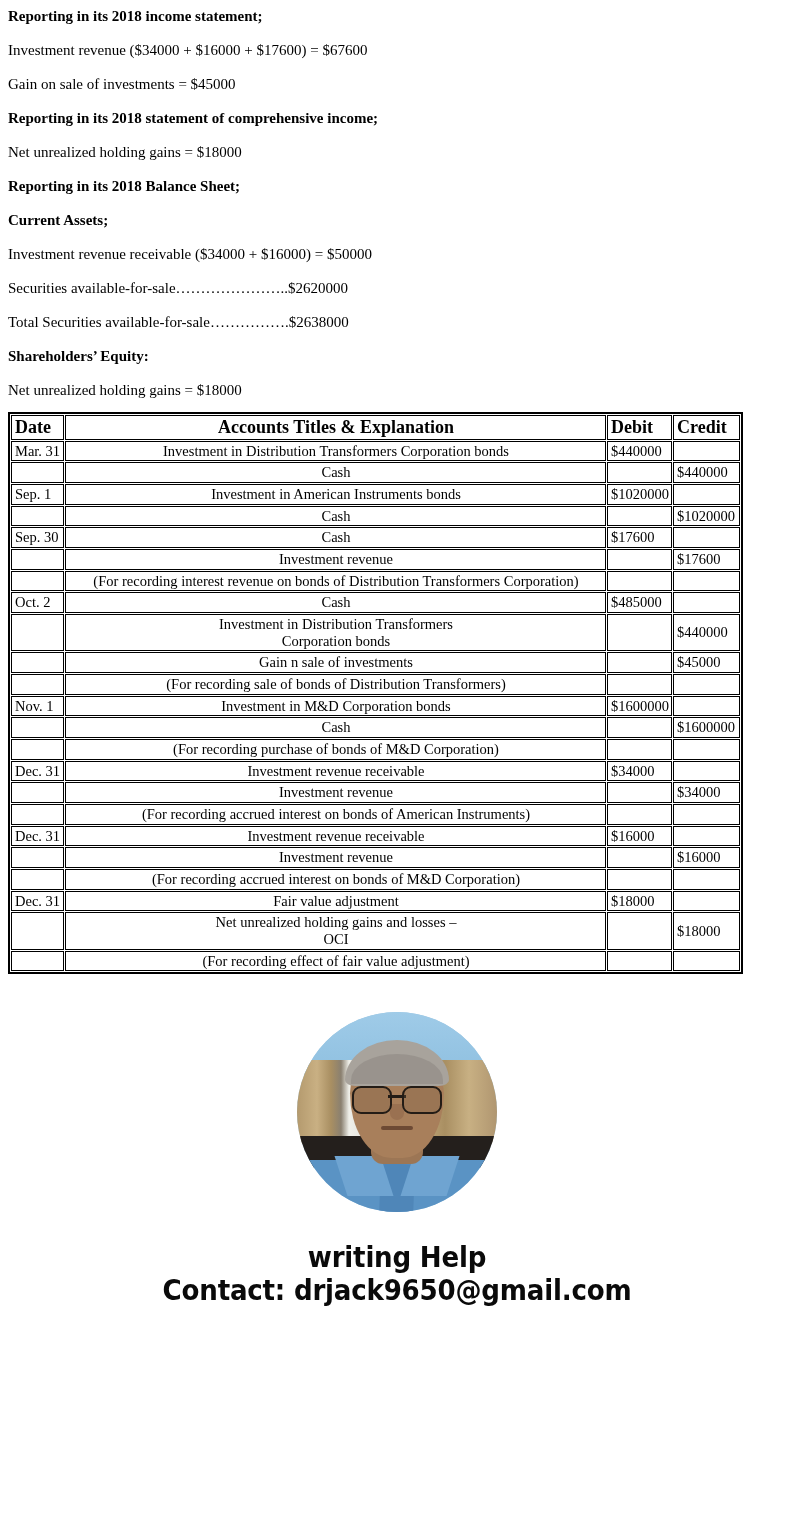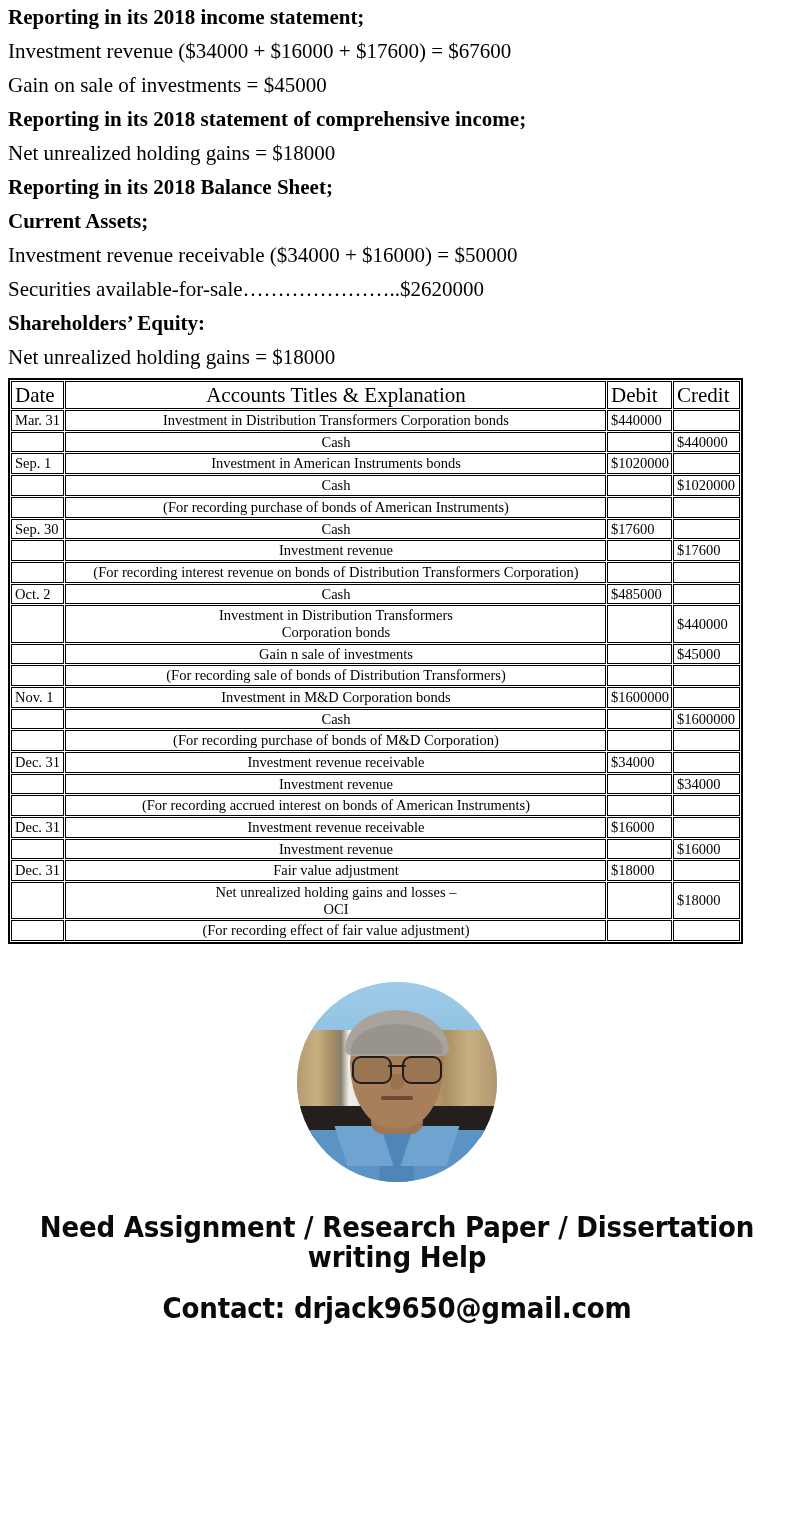--- a/index.html
+++ b/index.html
@@ -20,21 +20,21 @@
     position: relative;
     width: 794px;
     padding: 0;
   }
 
   
   .narrative {
     padding: 0 8px;
   }
   .line {
-    font-size: 21px;
+    font-size: 15px;
     line-height: 1.06;
     margin: 0;
     padding: 0 0 0 0;
     white-space: pre-wrap;
   }
   .line-wrap {
     height: 34px;
     display: flex;
     align-items: center;
   }
@@ -60,22 +60,22 @@
     font-size: 14.5px;
     line-height: 1.15;
     padding: 1px 2px 1px 3px;
     vertical-align: middle;
     overflow: hidden;
     white-space: nowrap;
     height: 20px;
     box-sizing: border-box;
   }
   table.journal td.hdr {
-    font-weight: normal;
-    font-size: 21px;
+    font-weight: bold;
+    font-size: 18px;
   }
   .col-date  { width: 53px; }
   .col-acct  { width: 541px; text-align: center; }
   .col-debit { width: 65px; }
   .col-cred  { width: 67px; }
 
   td.indent1 { padding-left: 22px; }
   td.wide-note {
     white-space: nowrap;
     overflow: visible;
@@ -202,21 +202,21 @@
     text-align: center;
     font-family: "DejaVu Sans Condensed", "Liberation Sans Narrow", "Liberation Sans", sans-serif;
     font-weight: bold;
     font-size: 29px;
     line-height: 1.05;
     letter-spacing: -0.2px;
     color: #0a0a0a;
     padding: 0 16px;
   }
   .promo .l2 { display: block; }
-  .promo .l3 { display: block; margin-top: 20px; }
+  .promo .l3 { display: block; margin-top: 2px; }
 </style>
 </head>
 <body>
 
 <div class="page">
 
   <div class="narrative" id="narrative">
       <div class="line-wrap">
         <div class="line bold">Reporting in its 2018 income statement;</div>
       </div>
@@ -236,20 +236,23 @@
         <div class="line bold">Reporting in its 2018 Balance Sheet;</div>
       </div>
       <div class="line-wrap">
         <div class="line bold">Current Assets;</div>
       </div>
       <div class="line-wrap">
         <div class="line">Investment revenue receivable ($34000 + $16000) = $50000</div>
       </div>
       <div class="line-wrap">
         <div class="line">Securities available-for-sale…………………..$2620000</div>
+      </div>
+      <div class="line-wrap">
+        <div class="line">Total Securities available-for-sale…………….$2638000</div>
       </div>
       <div class="line-wrap">
         <div class="line bold">Shareholders’ Equity:</div>
       </div>
       <div class="line-wrap">
         <div class="line">Net unrealized holding gains = $18000</div>
       </div>
     </div>
 
   <div class="table-zone">
@@ -280,26 +283,20 @@
             <td class="col-acct">Investment in American Instruments bonds</td>
             <td class="col-debit">$1020000</td>
             <td class="col-cred"></td>
           </tr>
           <tr>
             <td class="col-date"></td>
             <td class="col-acct indent1">Cash</td>
             <td class="col-debit"></td>
             <td class="col-cred">$1020000</td>
           </tr>
-          <tr>
-            <td class="col-date"></td>
-            <td class="col-acct">(For recording purchase of bonds of American Instruments)</td>
-            <td class="col-debit"></td>
-            <td class="col-cred"></td>
-          </tr>
           <tr class="grp-sep">
             <td class="col-date">Sep. 30</td>
             <td class="col-acct">Cash</td>
             <td class="col-debit">$17600</td>
             <td class="col-cred"></td>
           </tr>
           <tr>
             <td class="col-date"></td>
             <td class="col-acct indent1">Investment revenue</td>
             <td class="col-debit"></td>
@@ -376,20 +373,26 @@
             <td class="col-date">Dec. 31</td>
             <td class="col-acct">Investment revenue receivable</td>
             <td class="col-debit">$16000</td>
             <td class="col-cred"></td>
           </tr>
           <tr>
             <td class="col-date"></td>
             <td class="col-acct indent1">Investment revenue</td>
             <td class="col-debit"></td>
             <td class="col-cred">$16000</td>
+          </tr>
+          <tr>
+            <td class="col-date"></td>
+            <td class="col-acct">(For recording accrued interest on bonds of M&amp;D Corporation)</td>
+            <td class="col-debit"></td>
+            <td class="col-cred"></td>
           </tr>
           <tr class="grp-sep">
             <td class="col-date">Dec. 31</td>
             <td class="col-acct">Fair value adjustment</td>
             <td class="col-debit">$18000</td>
             <td class="col-cred"></td>
           </tr>
           <tr>
             <td class="col-date"></td>
             <td class="col-acct indent1 two-line" style="white-space: pre-line;">Net unrealized holding gains and losses –
@@ -422,18 +425,17 @@
       <div class="av-hair"></div>
       <div class="av-glass">
         <div class="av-lens l"></div>
         <div class="av-bridge"></div>
         <div class="av-lens r"></div>
       </div>
     </div>
   </div>
 
   <div class="promo">
-    <span class="l1">Need Assignment / Research Paper / Dissertation</span>
     <span class="l2">writing Help</span>
     <span class="l3">Contact: drjack9650@gmail.com</span>
   </div>
 
 </div>
 
 </body></html>

